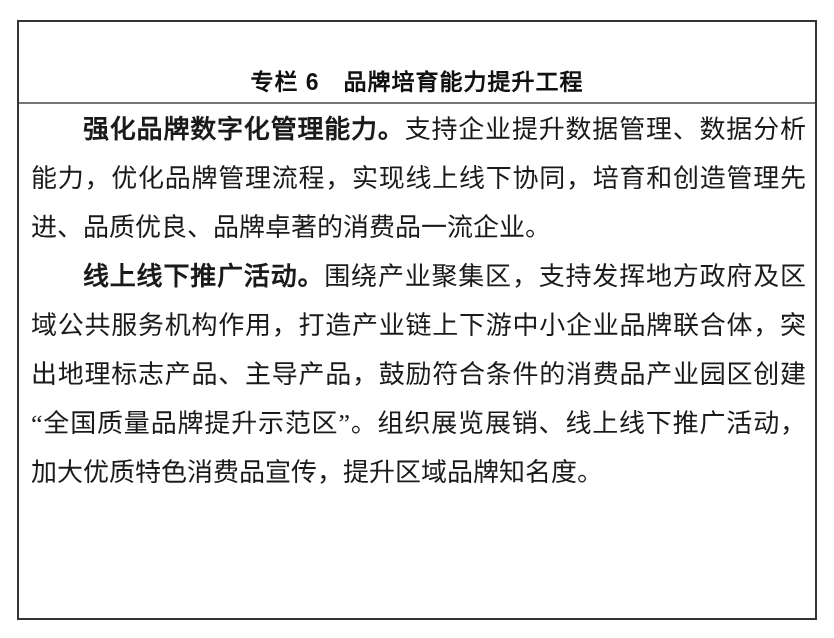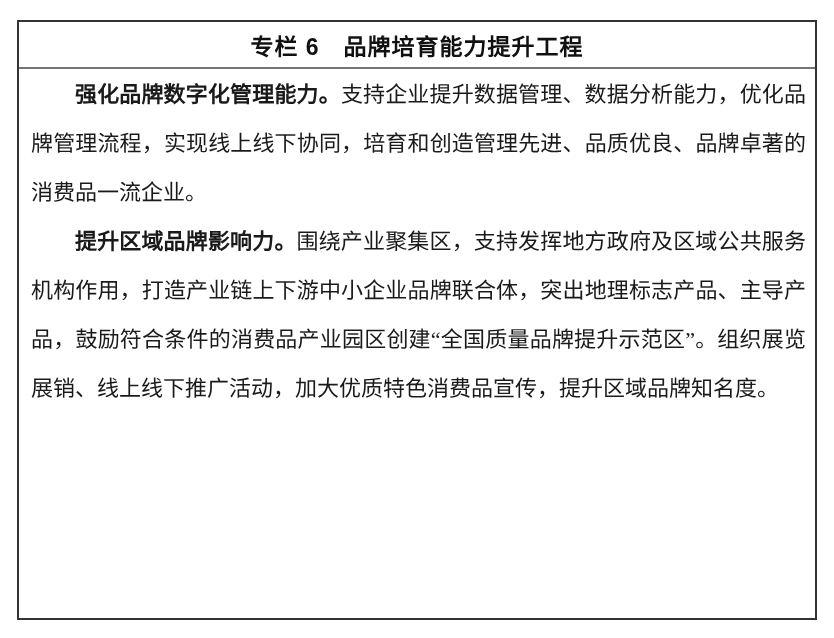--- a/index.html
+++ b/index.html
@@ -30,42 +30,43 @@
     border-bottom: 2px solid #757575;
     display: flex;
     align-items: center;
     justify-content: center;
     font-family: "Liberation Sans", sans-serif;
     font-weight: bold;
     font-size: 23px;
     color: #111111;
     letter-spacing: 1px;
     white-space: pre;
+    margin-top: 35px;
   }
   .panel-body {
     box-sizing: border-box;
     padding: 1px 9px 0 12px;
     font-family: "Liberation Serif", serif;
-    font-size: 22px;
+    font-size: 26px;
     line-height: 49px;
     color: #1a1a1a;
     text-align: justify;
   }
   .panel-body p {
     margin: 0;
     text-indent: 2em;
   }
   .lead {
     font-weight: bold;
   }
 </style>
 </head>
 <body>
 
 <div class="page">
   <div class="panel">
     <div class="panel-title">专栏 6　品牌培育能力提升工程</div>
     <div class="panel-body">
       <p><span class="lead">强化品牌数字化管理能力。</span><span>支持企业提升数据管理、数据分析能力，优化品牌管理流程，实现线上线下协同，培育和创造管理先进、品质优良、品牌卓著的消费品一流企业。</span></p>
-      <p><span class="lead">提升区域品牌影响力。</span><span>围绕产业聚集区，支持发挥地方政府及区域公共服务机构作用，打造产业链上下游中小企业品牌联合体，突出地理标志产品、主导产品，鼓励符合条件的消费品产业园区创建“全国质量品牌提升示范区”。组织展览展销、线上线下推广活动，加大优质特色消费品宣传，提升区域品牌知名度。</span></p>
+      <p><span class="lead">线上线下推广活动。</span><span>围绕产业聚集区，支持发挥地方政府及区域公共服务机构作用，打造产业链上下游中小企业品牌联合体，突出地理标志产品、主导产品，鼓励符合条件的消费品产业园区创建“全国质量品牌提升示范区”。组织展览展销、线上线下推广活动，加大优质特色消费品宣传，提升区域品牌知名度。</span></p>
     </div>
   </div>
 </div>
 
 </body></html>

